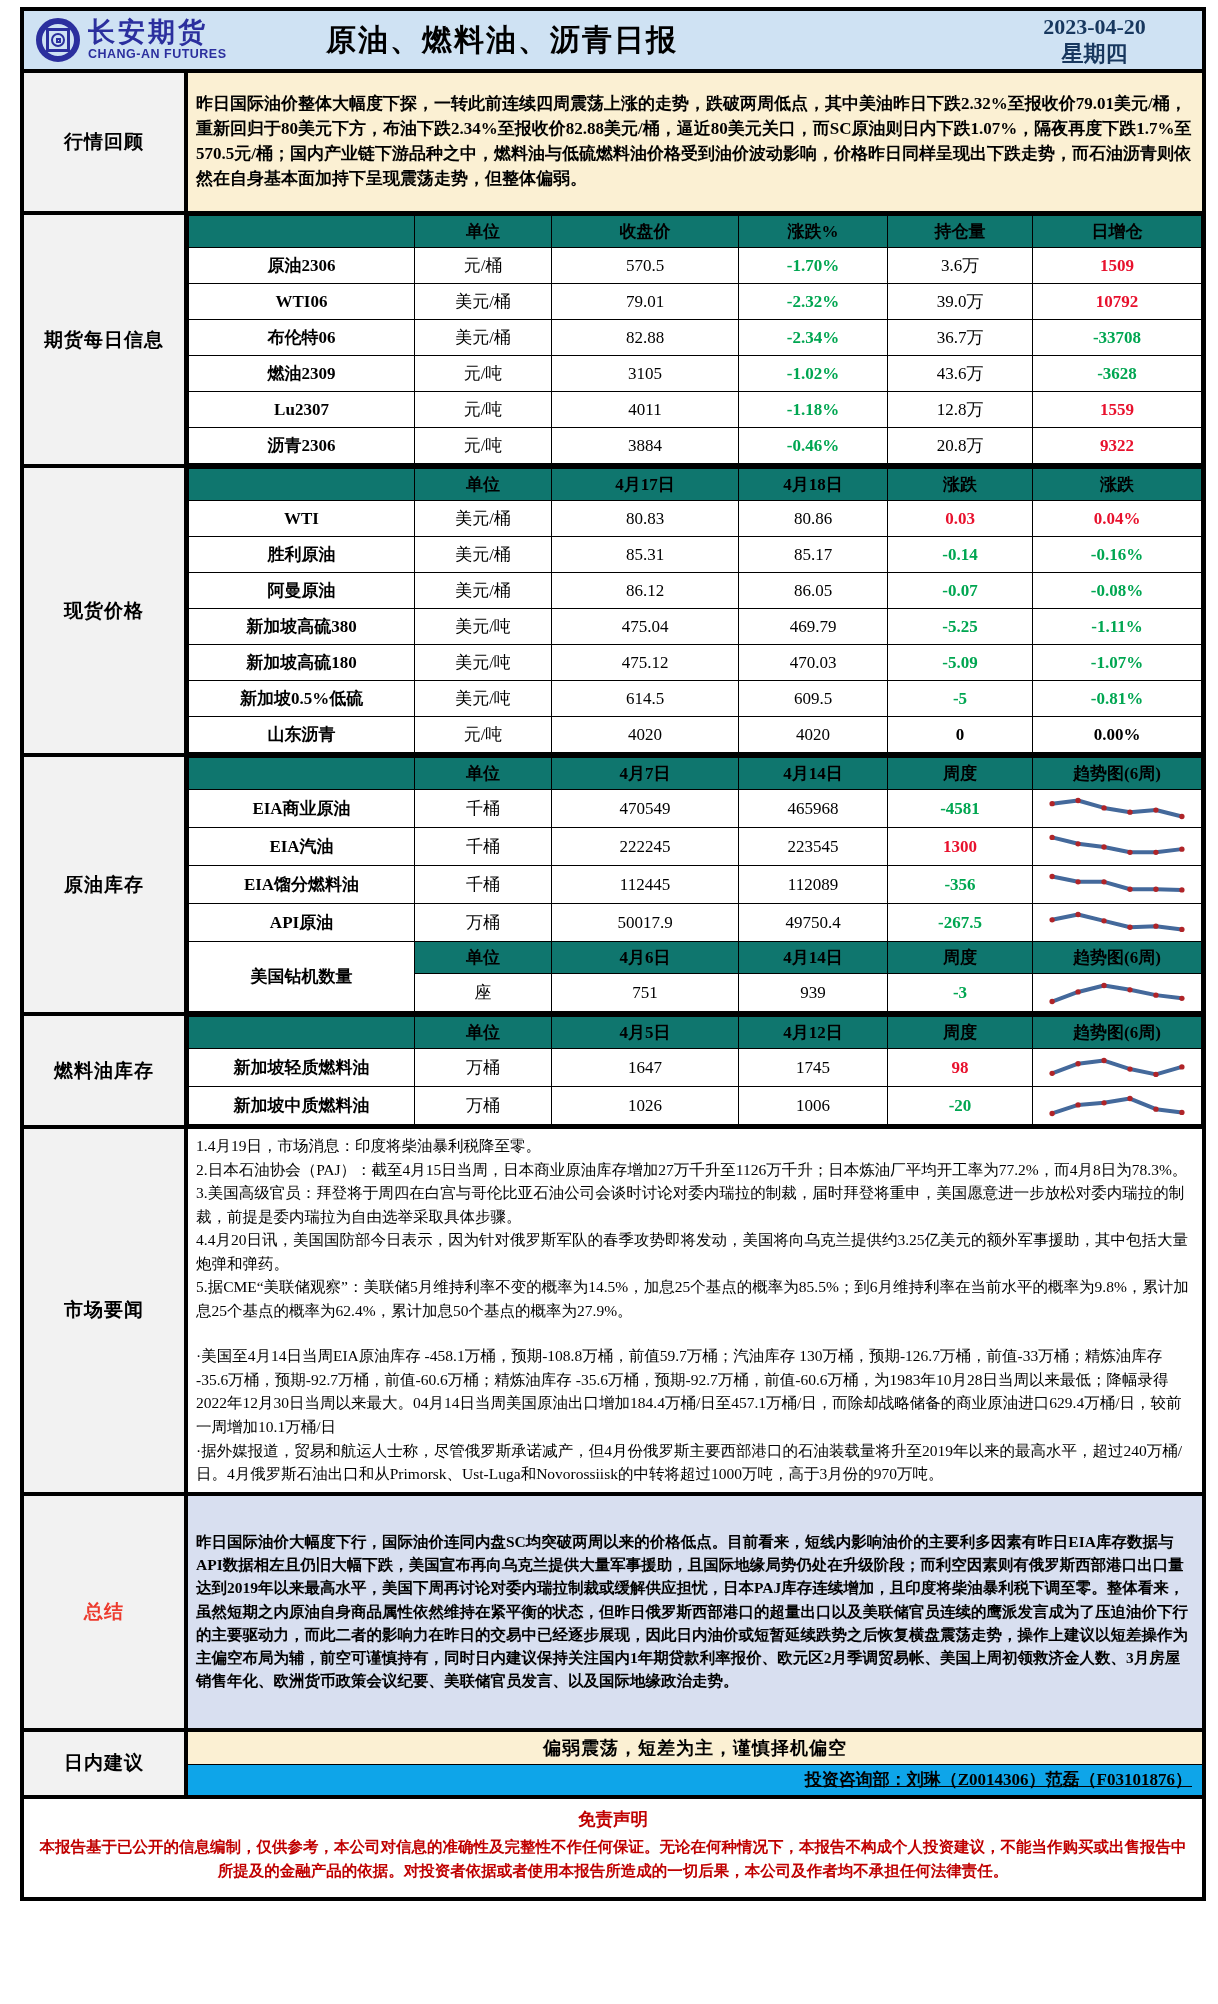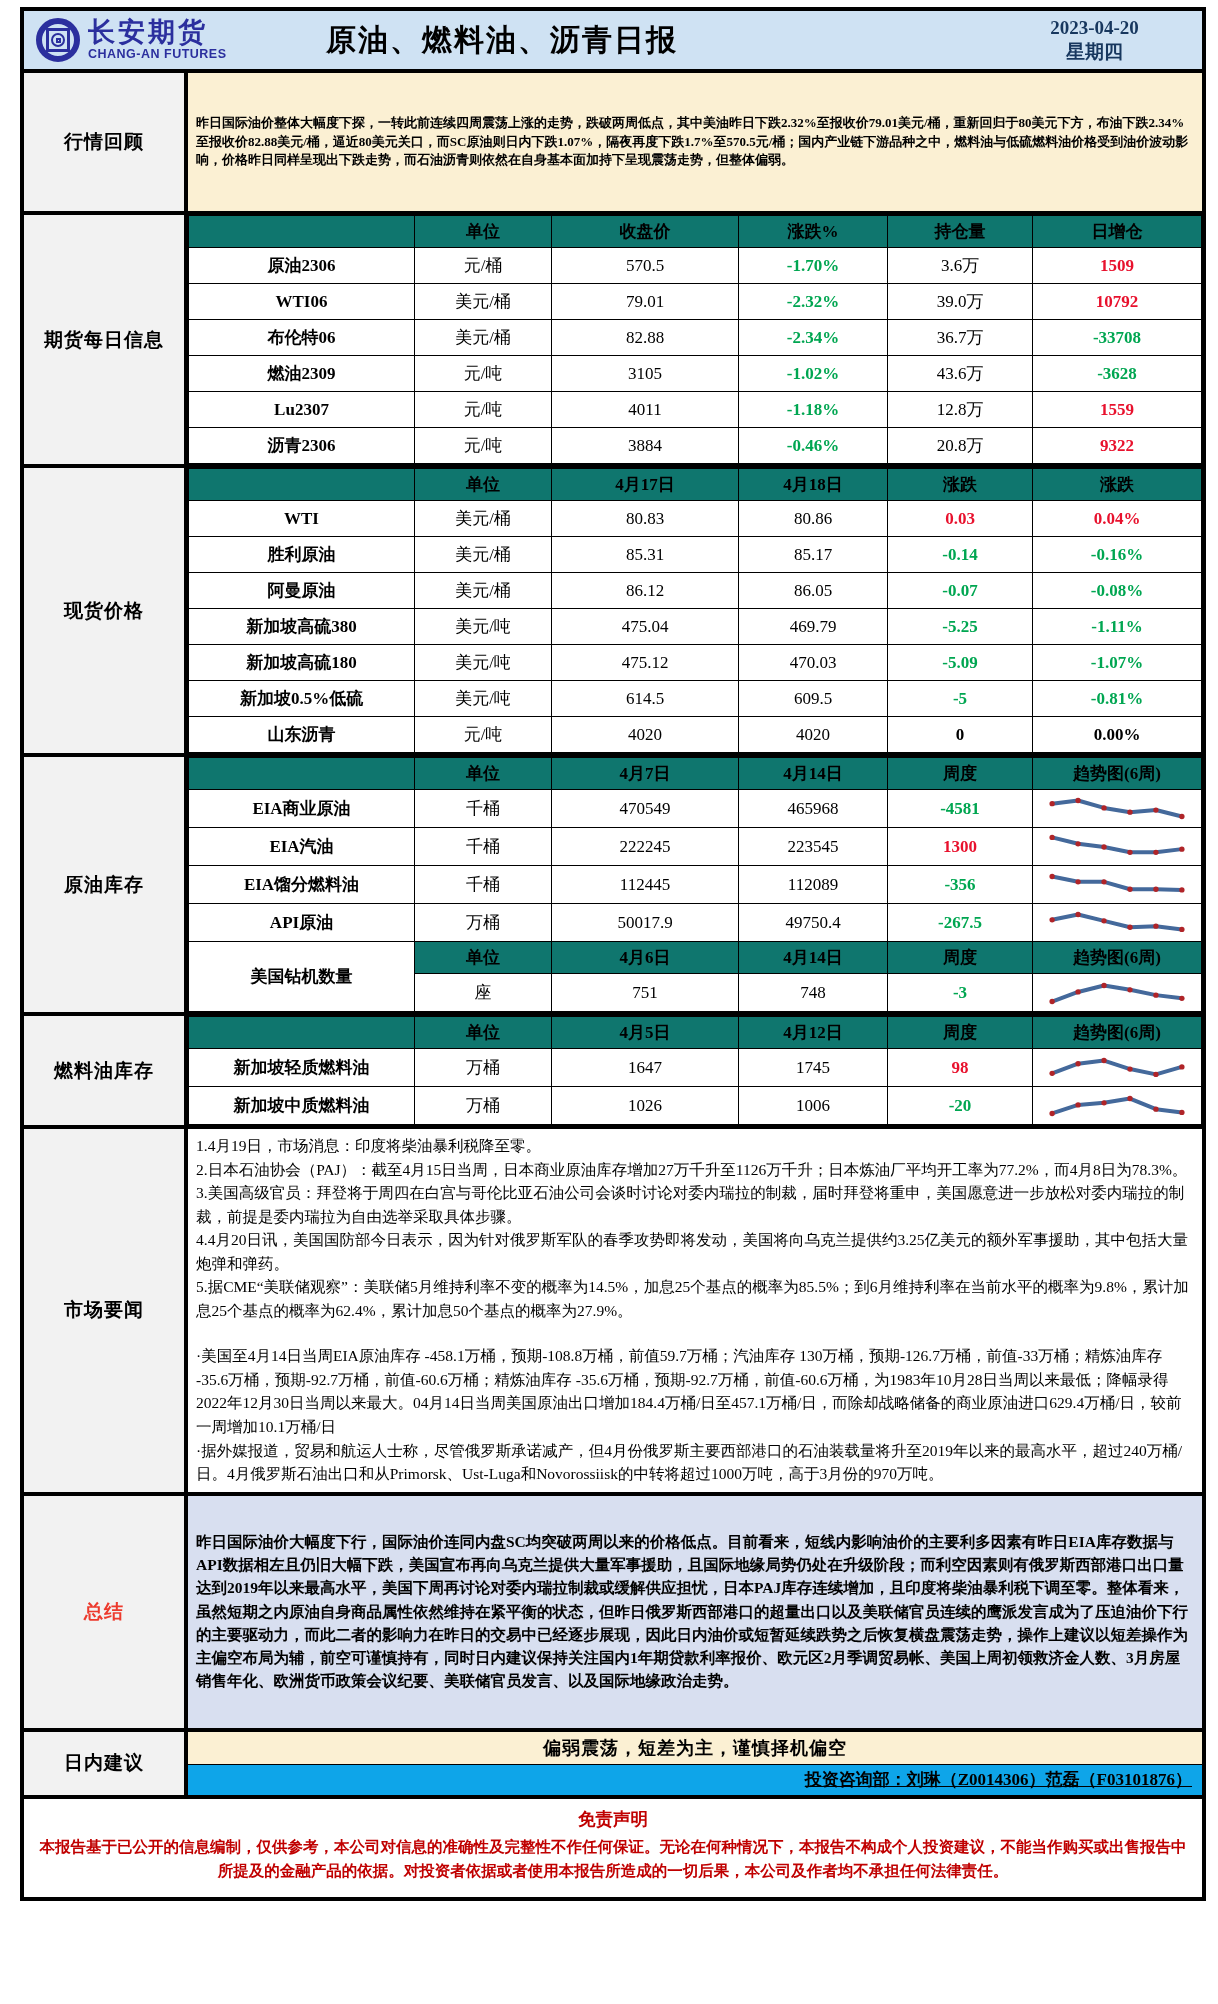--- a/index.html
+++ b/index.html
@@ -14,24 +14,24 @@
   .hdr{display:flex;align-items:center;background:#cfe2f3;height:58px;border-bottom:4px solid #000;}
   .brand{display:flex;align-items:center;gap:8px;padding-left:12px;width:290px;}
   .coin{width:44px;height:44px;border:6px solid #2b2f9e;border-radius:50%;display:flex;align-items:center;justify-content:center;box-sizing:border-box;flex:0 0 44px;}
   .coin-sq{width:24px;height:24px;border:3px solid #2b2f9e;display:flex;align-items:center;justify-content:center;box-sizing:border-box;}
   .coin-c2{width:14px;height:14px;border:2px solid #2b2f9e;border-radius:50%;display:flex;align-items:center;justify-content:center;box-sizing:border-box;}
   .coin-sq2{width:5px;height:5px;border:2px solid #2b2f9e;box-sizing:border-box;}
   .brand-txt{display:flex;flex-direction:column;line-height:1;}
   .brand-cn{font-family:"Liberation Sans",sans-serif;font-weight:bold;font-size:27px;color:#2b2f9e;letter-spacing:3px;}
   .brand-en{font-family:"Liberation Sans",sans-serif;font-weight:bold;font-size:12.5px;color:#2b2f9e;letter-spacing:.5px;margin-top:2px;}
   .rpt-title{flex:1;text-align:left;font-weight:bold;font-size:30px;letter-spacing:2px;}
-  .rpt-date{width:215px;text-align:center;color:#17375e;font-weight:bold;font-size:19px;line-height:1.25;}
-
-  
-  .review-box{background:#fbf0d3;padding:3px 8px;font-size:13px;font-weight:600;line-height:1.46;min-height:138px;box-sizing:border-box;display:flex;align-items:center;}
+  .rpt-date{width:215px;text-align:center;color:#17375e;font-weight:bold;font-size:22px;line-height:1.25;}
+
+  
+  .review-box{background:#fbf0d3;padding:3px 8px;font-size:17px;font-weight:600;line-height:1.46;min-height:138px;box-sizing:border-box;display:flex;align-items:center;}
 
   
   table{width:100%;border-collapse:collapse;table-layout:fixed;}
   td{border:1px solid #000;text-align:center;font-size:17px;height:35px;padding:0 3px;overflow:hidden;white-space:nowrap;}
   td.h{background:#0f766e;font-weight:bold;height:31px;}
   td.nm{font-weight:bold;}
   .g{color:#00a651;font-weight:bold;}
   .r{color:#e8112d;font-weight:bold;}
   .k{font-weight:bold;}
   .spark-cell{padding:1px 2px;}
@@ -339,21 +339,21 @@
           <td class="nm" rowspan="2">美国钻机数量</td>
           <td class="h">单位</td>
           <td class="h">4月6日</td>
           <td class="h">4月14日</td>
           <td class="h">周度</td>
           <td class="h">趋势图(6周)</td>
         </tr>
         <tr>
           <td>座</td>
               <td>751</td>
-              <td>748</td>
+              <td>939</td>
               <td class="g">-3</td>
           <td class="spark-cell">
                 <svg class="spark" viewBox="0 0 166 36">
                   <polyline points="10.0,27.6 39.2,16.8 68.4,9.6 97.6,14.4 126.8,20.4 156.0,24.0" fill="none" stroke="#44699b" stroke-width="4.5" stroke-linecap="round" stroke-linejoin="round"></polyline>
                   <circle cx="10" cy="27.6" r="3" fill="#b02428"></circle>
                   <circle cx="39.2" cy="16.799999999999997" r="3" fill="#b02428"></circle>
                   <circle cx="68.4" cy="9.600000000000001" r="3" fill="#b02428"></circle>
                   <circle cx="97.6" cy="14.399999999999999" r="3" fill="#b02428"></circle>
                   <circle cx="126.8" cy="20.4" r="3" fill="#b02428"></circle>
                   <circle cx="156" cy="24" r="3" fill="#b02428"></circle>

